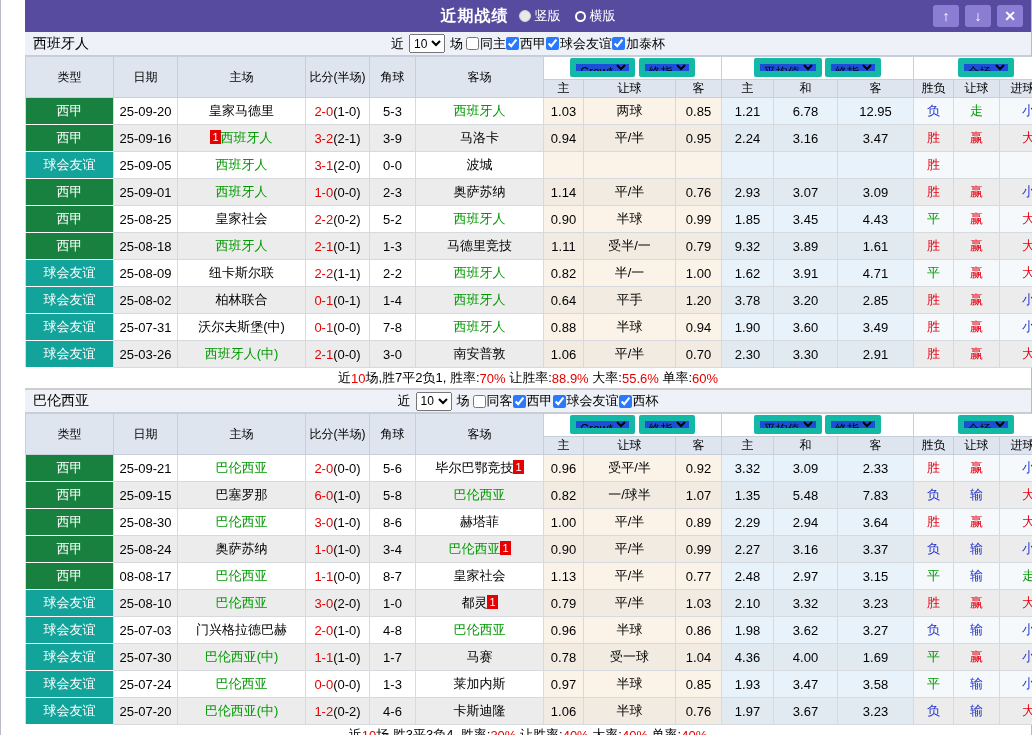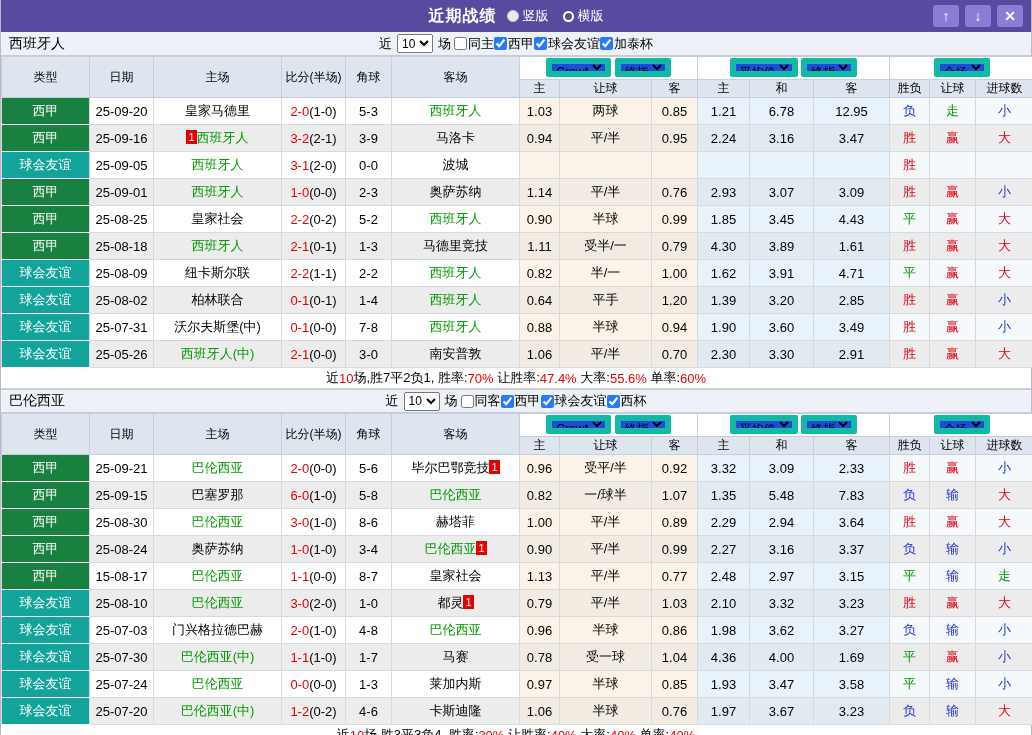--- a/index.html
+++ b/index.html
@@ -1,18 +1,18 @@
 <!DOCTYPE html>
 <html><head>
 <meta charset="utf-8">
 <style>
   * { margin:0; padding:0; box-sizing:border-box; }
   html,body { width:1032px; height:735px; }
   body { font-family:"Liberation Sans","DejaVu Sans",sans-serif; background:#fff; overflow:hidden; }
-  .window { width:1032px; height:735px; display:flex; flex-direction:column; border-left:1px solid #b9b9c9; border-right:1px solid #b9b9c9; }
+  .window { width:1032px; height:735px; display:flex; flex-direction:column; border-left:1px solid #b9b9c9; border-right:1px solid #b9b9c9;padding-left:24px; }
 
   
   .titlebar { height:32px; background:#574b9f; display:flex; align-items:center; position:relative; flex:0 0 auto; }
   .title-center { position:absolute; left:0; right:0; display:flex; justify-content:center; align-items:center; gap:10px; color:#fff; }
   .title-text { font-size:16px; font-weight:bold; letter-spacing:1px; }
   .radio-group { display:flex; align-items:center; gap:14px; font-size:13px; }
   .radio-opt { display:flex; align-items:center; gap:4px; cursor:pointer; }
   .radio-dot { width:12px; height:12px; border-radius:50%; display:inline-block; }
   .radio-dot.sel { background:#e9e9e9; border:1px solid #cfcfcf; }
   .radio-dot.unsel { background:transparent; border:2px solid #fff; width:11px; height:11px; }
@@ -264,21 +264,21 @@
             <div class="type-badge" style="background: rgb(24, 129, 63);">西甲</div>
           </td>
           <td>25-08-18</td>
           <td><span class="subject">西班牙人</span></td>
           <td><span class="score-ft">2-1</span><span class="score-ht">(0-1)</span></td>
           <td>1-3</td>
           <td><span>马德里竞技</span></td>
           <td class="odds-cell">1.11</td>
           <td class="odds-cell">受半/一</td>
           <td class="odds-cell">0.79</td>
-          <td class="avg-cell">4.30</td>
+          <td class="avg-cell">9.32</td>
           <td class="avg-cell">3.89</td>
           <td class="avg-cell">1.61</td>
           <td class="res-cell"><span class="res-red">胜</span></td>
           <td class="res-cell"><span class="res-red">赢</span></td>
           <td class="res-cell"><span class="res-red">大</span></td>
         </tr>
         <tr>
           <td class="type-cell">
             <div class="type-badge" style="background: rgb(18, 163, 155);">球会友谊</div>
           </td>
@@ -302,21 +302,21 @@
             <div class="type-badge" style="background: rgb(18, 163, 155);">球会友谊</div>
           </td>
           <td>25-08-02</td>
           <td><span>柏林联合</span></td>
           <td><span class="score-ft">0-1</span><span class="score-ht">(0-1)</span></td>
           <td>1-4</td>
           <td><span class="subject">西班牙人</span></td>
           <td class="odds-cell">0.64</td>
           <td class="odds-cell">平手</td>
           <td class="odds-cell">1.20</td>
-          <td class="avg-cell">1.39</td>
+          <td class="avg-cell">3.78</td>
           <td class="avg-cell">3.20</td>
           <td class="avg-cell">2.85</td>
           <td class="res-cell"><span class="res-red">胜</span></td>
           <td class="res-cell"><span class="res-red">赢</span></td>
           <td class="res-cell"><span class="res-blue">小</span></td>
         </tr>
         <tr>
           <td class="type-cell">
             <div class="type-badge" style="background: rgb(18, 163, 155);">球会友谊</div>
           </td>
@@ -332,21 +332,21 @@
           <td class="avg-cell">3.60</td>
           <td class="avg-cell">3.49</td>
           <td class="res-cell"><span class="res-red">胜</span></td>
           <td class="res-cell"><span class="res-red">赢</span></td>
           <td class="res-cell"><span class="res-blue">小</span></td>
         </tr>
         <tr>
           <td class="type-cell">
             <div class="type-badge" style="background: rgb(18, 163, 155);">球会友谊</div>
           </td>
-          <td>25-05-26</td>
+          <td>25-03-26</td>
           <td><span class="subject">西班牙人(中)</span></td>
           <td><span class="score-ft">2-1</span><span class="score-ht">(0-0)</span></td>
           <td>3-0</td>
           <td><span>南安普敦</span></td>
           <td class="odds-cell">1.06</td>
           <td class="odds-cell">平/半</td>
           <td class="odds-cell">0.70</td>
           <td class="avg-cell">2.30</td>
           <td class="avg-cell">3.30</td>
           <td class="avg-cell">2.91</td>
@@ -356,21 +356,21 @@
         </tr>
       </tbody>
   </table>
   <div class="summary">
       <span>近</span>
       <span class="red">10</span>
       <span>场,胜7平2负1, </span>
       <span>胜率:</span>
       <span class="red">70%</span>
       <span> 让胜率:</span>
-      <span class="red">47.4%</span>
+      <span class="red">88.9%</span>
       <span> 大率:</span>
       <span class="red">55.6%</span>
       <span> 单率:</span>
       <span class="red">60%</span>
     </div>
 
   <div class="section-head" style="border-top:1px solid #c8ccd4;">
     <span class="team-name">巴伦西亚</span>
     <div class="filters">
       <span>近</span>
@@ -521,21 +521,21 @@
           <td class="avg-cell">3.16</td>
           <td class="avg-cell">3.37</td>
           <td class="res-cell"><span class="res-blue">负</span></td>
           <td class="res-cell"><span class="res-blue">输</span></td>
           <td class="res-cell"><span class="res-blue">小</span></td>
         </tr>
         <tr>
           <td class="type-cell">
             <div class="type-badge" style="background: rgb(24, 129, 63);">西甲</div>
           </td>
-          <td>15-08-17</td>
+          <td>08-08-17</td>
           <td><span class="subject">巴伦西亚</span></td>
           <td><span class="score-ft">1-1</span><span class="score-ht">(0-0)</span></td>
           <td>8-7</td>
           <td><span>皇家社会</span></td>
           <td class="odds-cell">1.13</td>
           <td class="odds-cell">平/半</td>
           <td class="odds-cell">0.77</td>
           <td class="avg-cell">2.48</td>
           <td class="avg-cell">2.97</td>
           <td class="avg-cell">3.15</td>

